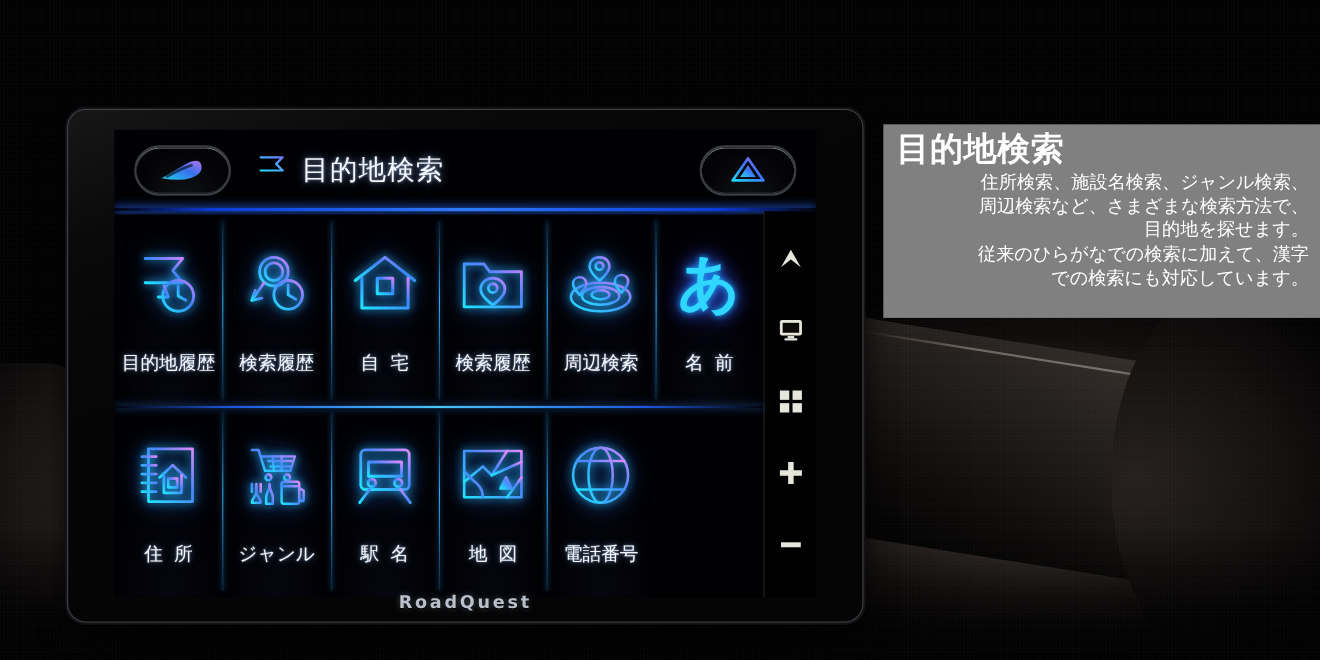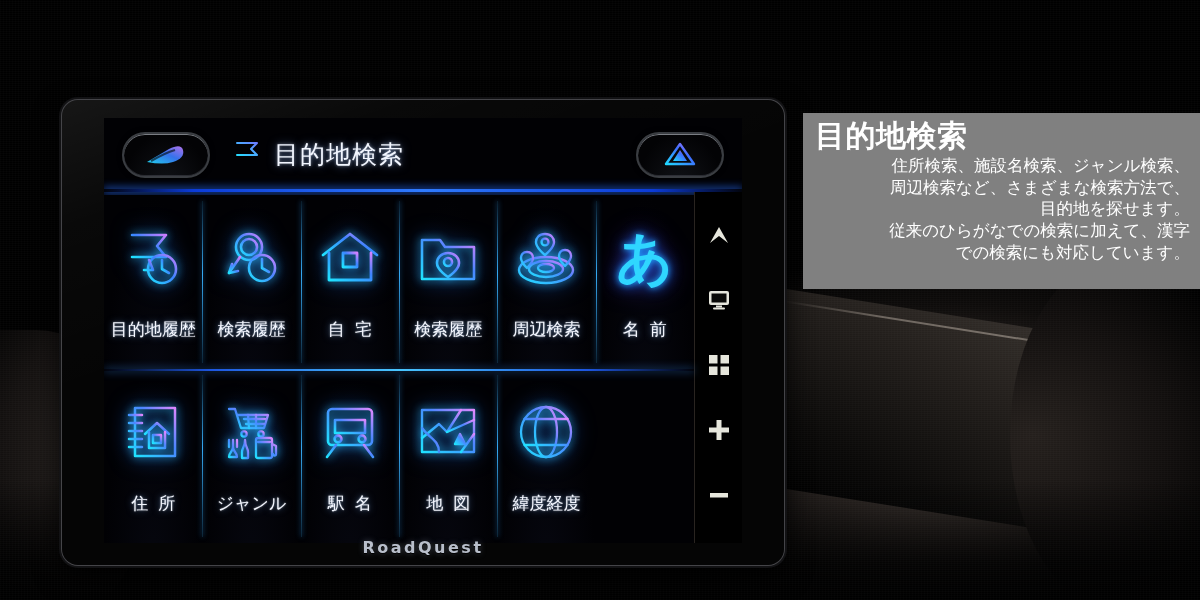--- a/index.html
+++ b/index.html
@@ -488,21 +488,21 @@
               </defs>
               <g fill="none" stroke="url(#n12)" stroke-width="2.3" stroke-linejoin="round" stroke-linecap="round">
                 <circle cx="30" cy="30" r="25"></circle>
                 <ellipse cx="30" cy="30" rx="11" ry="25"></ellipse>
                 <path d="M30 5 L30 55"></path>
                 <path d="M5 30 H55"></path>
                 <path d="M8.5 17 H51.5 M8.5 43 H51.5"></path>
               </g>
             </svg>
           </div>
-          <div class="tile-label">緯度経度</div>
+          <div class="tile-label">電話番号</div>
         </div>
 
       </div>
     </div>
 
     <div class="brand">RoadQuest</div>
   </div>
 
   <div class="info">
     <div class="info-title">目的地検索</div>

